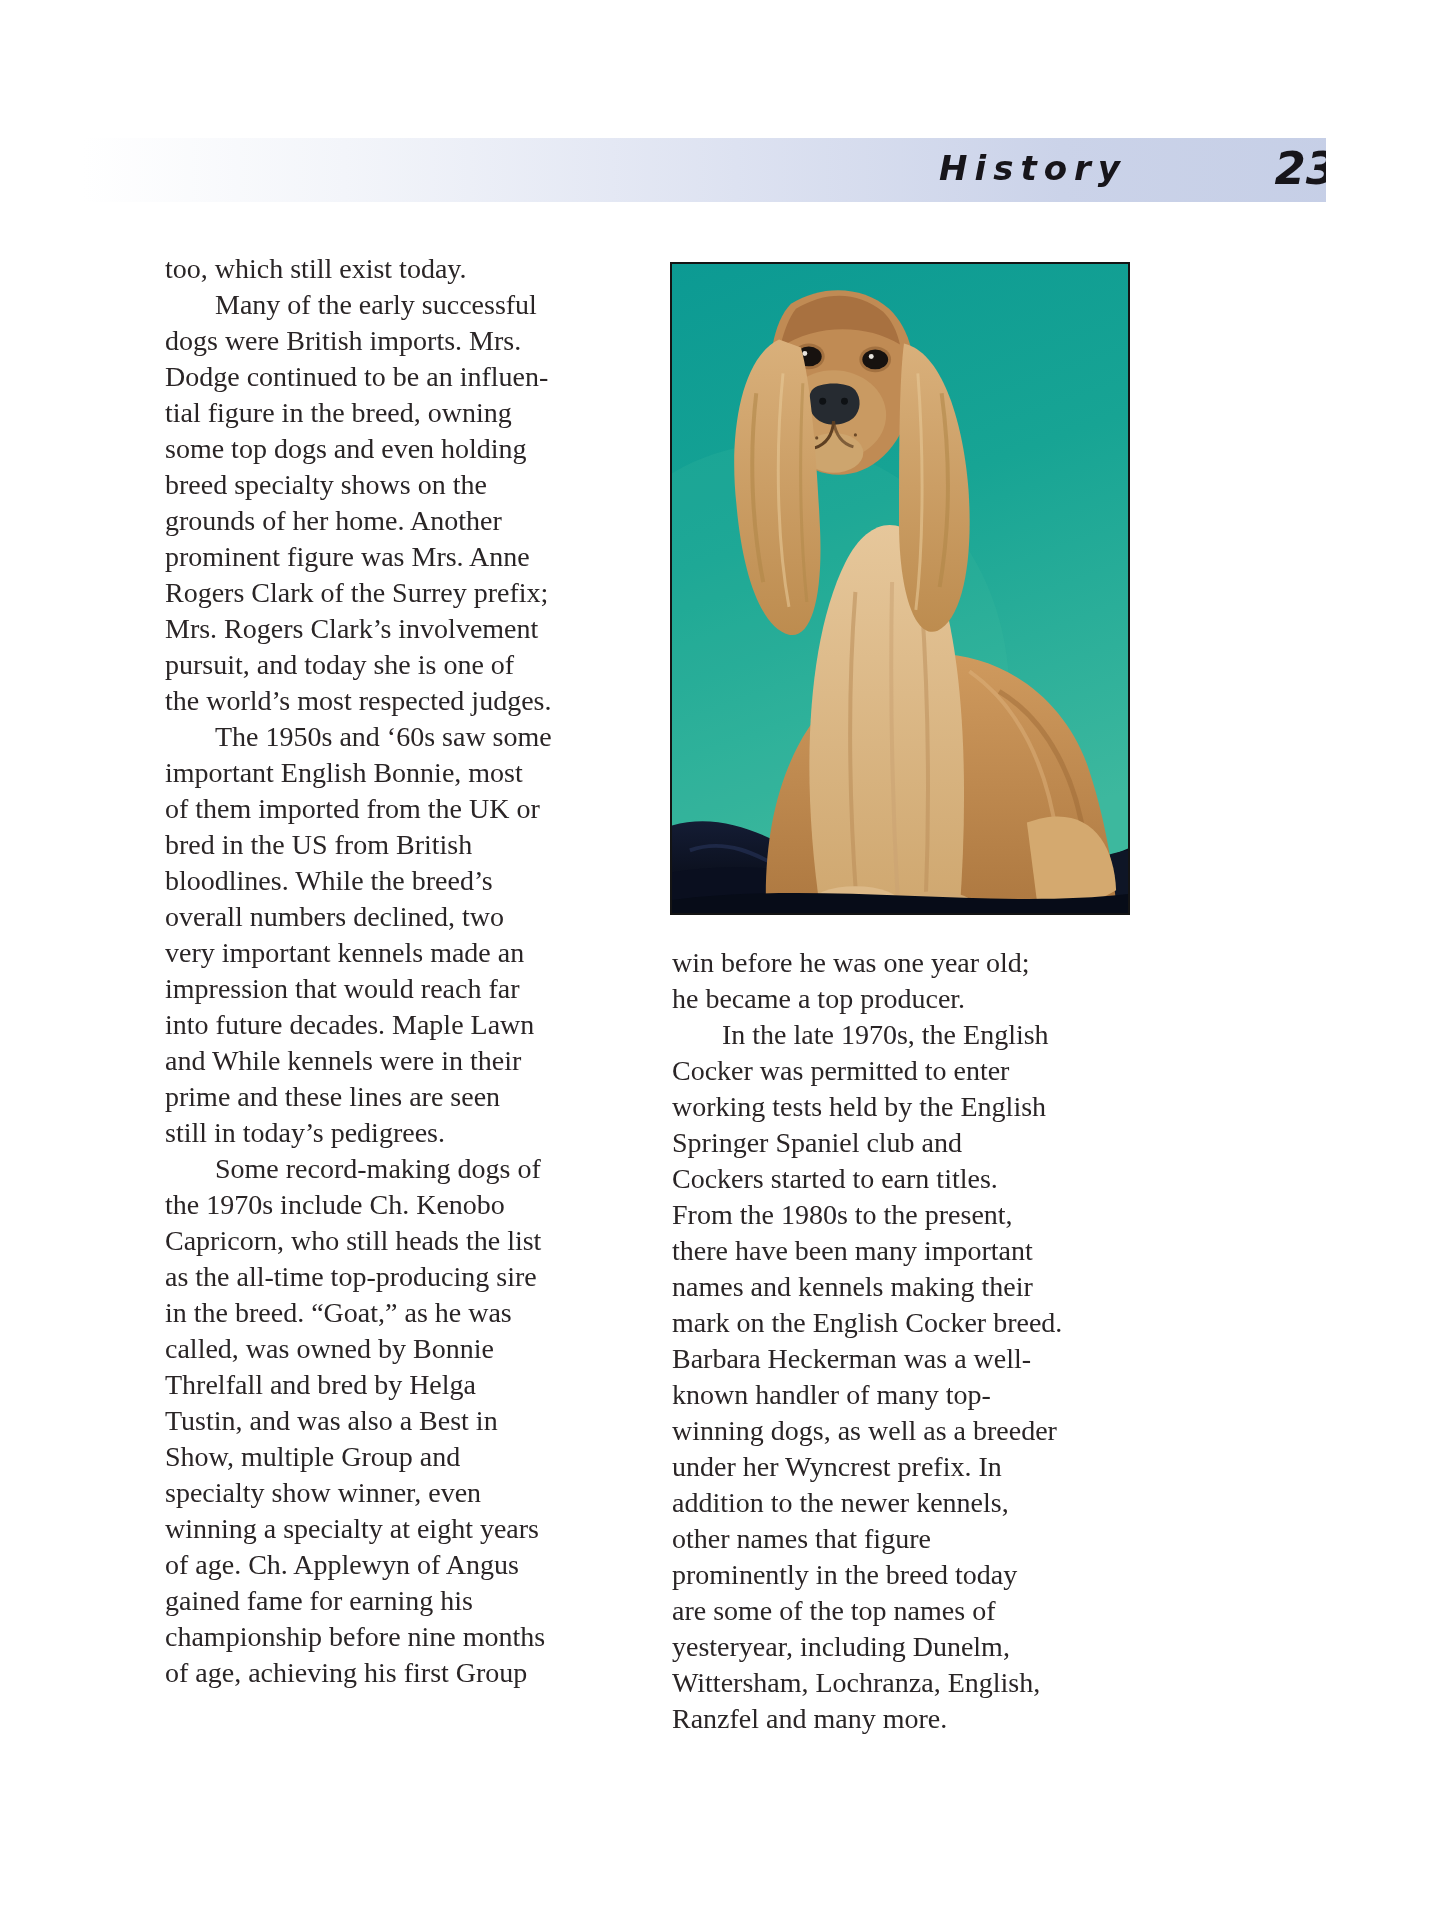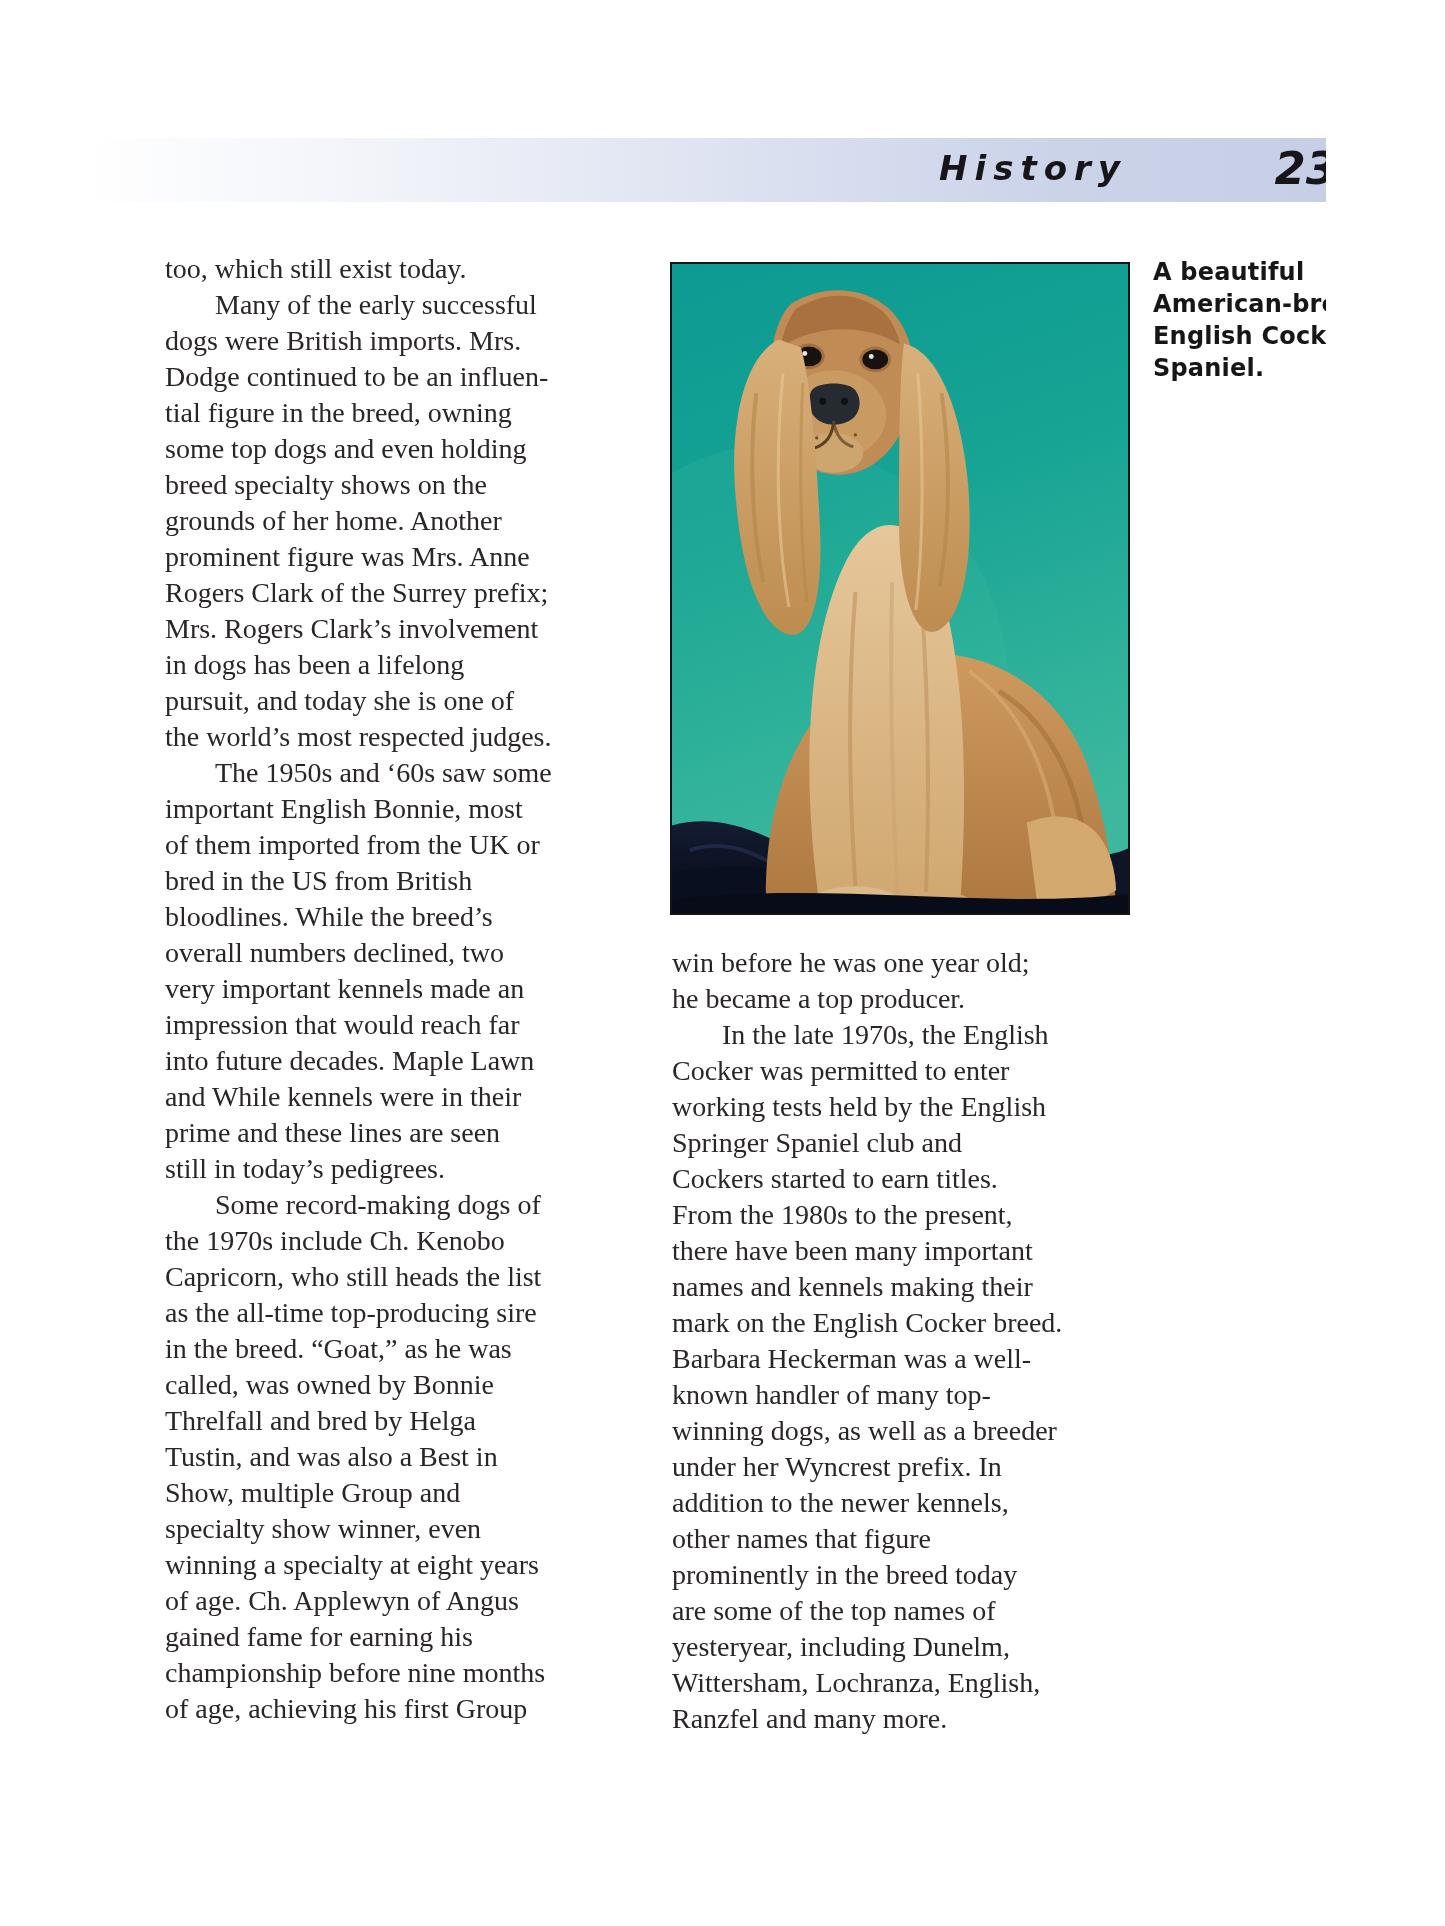--- a/index.html
+++ b/index.html
@@ -40,21 +40,20 @@
       <div class="tline indent">Many of the early successful</div>
       <div class="tline">dogs were British imports. Mrs.</div>
       <div class="tline">Dodge continued to be an influen-</div>
       <div class="tline">tial figure in the breed, owning</div>
       <div class="tline">some top dogs and even holding</div>
       <div class="tline">breed specialty shows on the</div>
       <div class="tline">grounds of her home. Another</div>
       <div class="tline">prominent figure was Mrs. Anne</div>
       <div class="tline">Rogers Clark of the Surrey prefix;</div>
       <div class="tline">Mrs. Rogers Clark’s involvement</div>
-      <div class="tline">in dogs has been a lifelong</div>
       <div class="tline">pursuit, and today she is one of</div>
       <div class="tline">the world’s most respected judges.</div>
       <div class="tline indent">The 1950s and ‘60s saw some</div>
       <div class="tline">important English Bonnie, most</div>
       <div class="tline">of them imported from the UK or</div>
       <div class="tline">bred in the US from British</div>
       <div class="tline">bloodlines. While the breed’s</div>
       <div class="tline">overall numbers declined, two</div>
       <div class="tline">very important kennels made an</div>
       <div class="tline">impression that would reach far</div>
@@ -149,26 +148,20 @@
       <path d="M85,130 C78,190 80,260 92,320" stroke="#b08747" stroke-width="4" fill="none" opacity="0.6"></path>
       <path d="M112,110 C104,190 106,280 118,345" stroke="#e6c896" stroke-width="3" fill="none" opacity="0.6"></path>
       <path d="M132,120 C128,200 130,280 136,340" stroke="#b08747" stroke-width="3" fill="none" opacity="0.5"></path>
       <path d="M272,130 C280,190 281,260 270,325" stroke="#b08747" stroke-width="4" fill="none" opacity="0.6"></path>
       <path d="M248,110 C254,190 254,280 246,348" stroke="#e6c896" stroke-width="3" fill="none" opacity="0.6"></path>
 
       <path d="M0,640 C150,620 320,650 460,634 L460,653 L0,653 Z" fill="#070c18"></path>
     </svg>
   </div>
 
-  <div class="caption">
-      <div class="tline">A beautiful</div>
-      <div class="tline">American-bred</div>
-      <div class="tline">English Cocker</div>
-      <div class="tline">Spaniel.</div>
-    </div>
 
   <div class="col" id="col-right">
       <div class="tline">win before he was one year old;</div>
       <div class="tline">he became a top producer.</div>
       <div class="tline indent">In the late 1970s, the English</div>
       <div class="tline">Cocker was permitted to enter</div>
       <div class="tline">working tests held by the English</div>
       <div class="tline">Springer Spaniel club and</div>
       <div class="tline">Cockers started to earn titles.</div>
       <div class="tline">From the 1980s to the present,</div>

